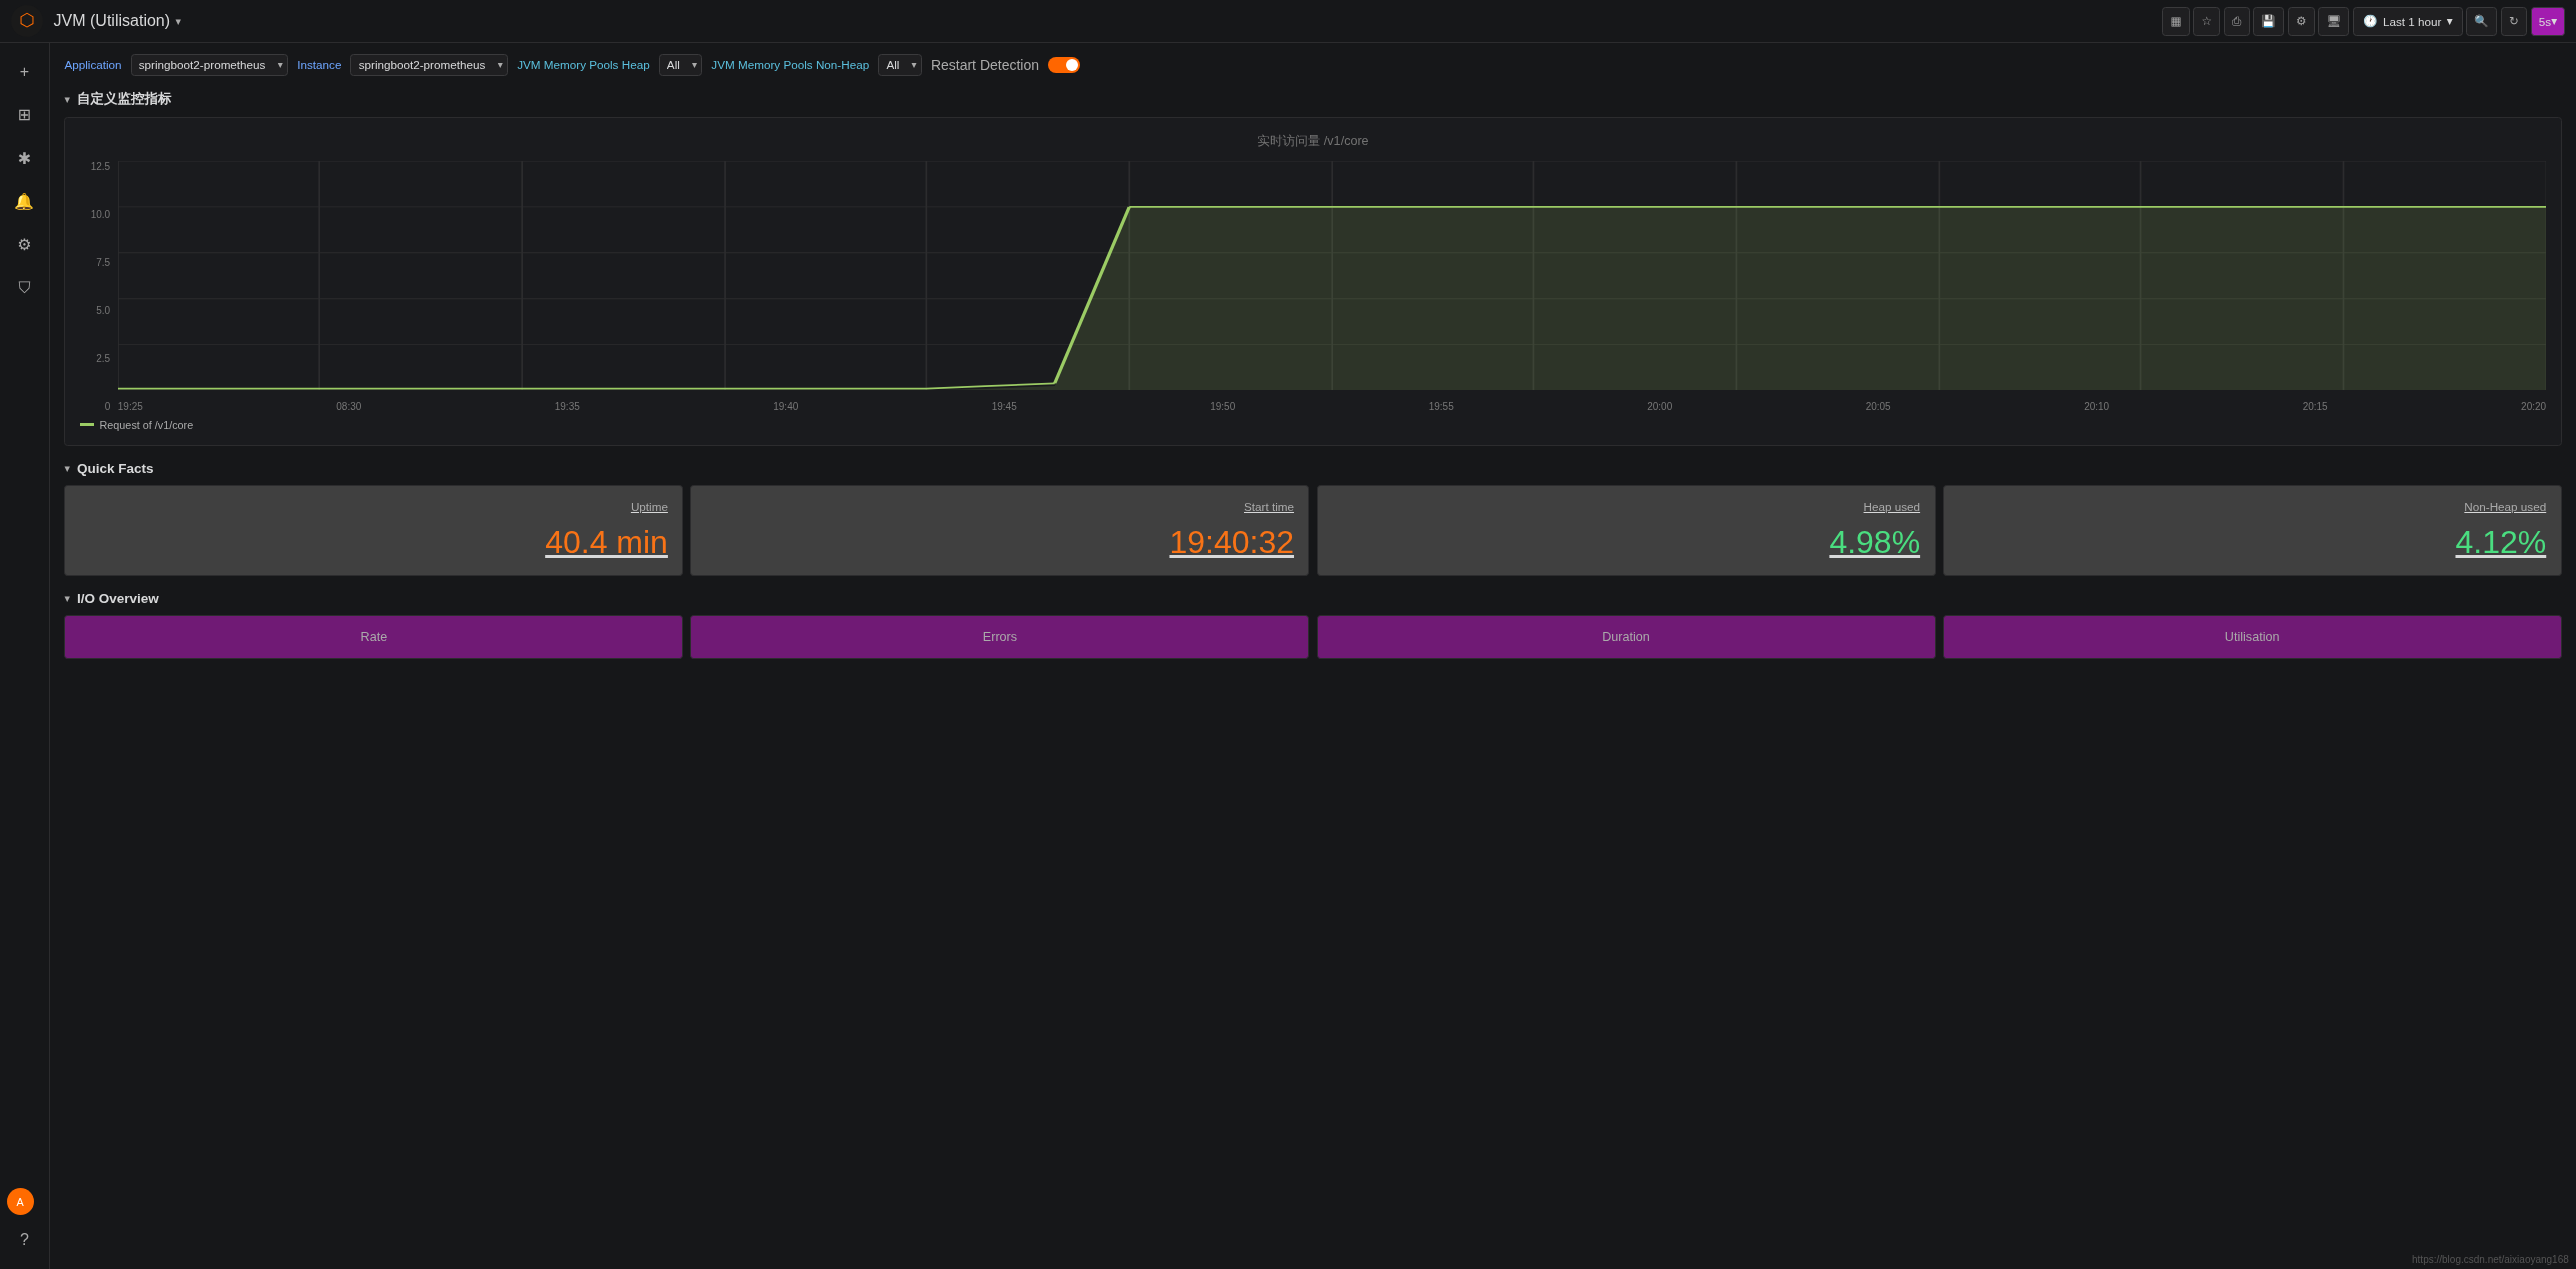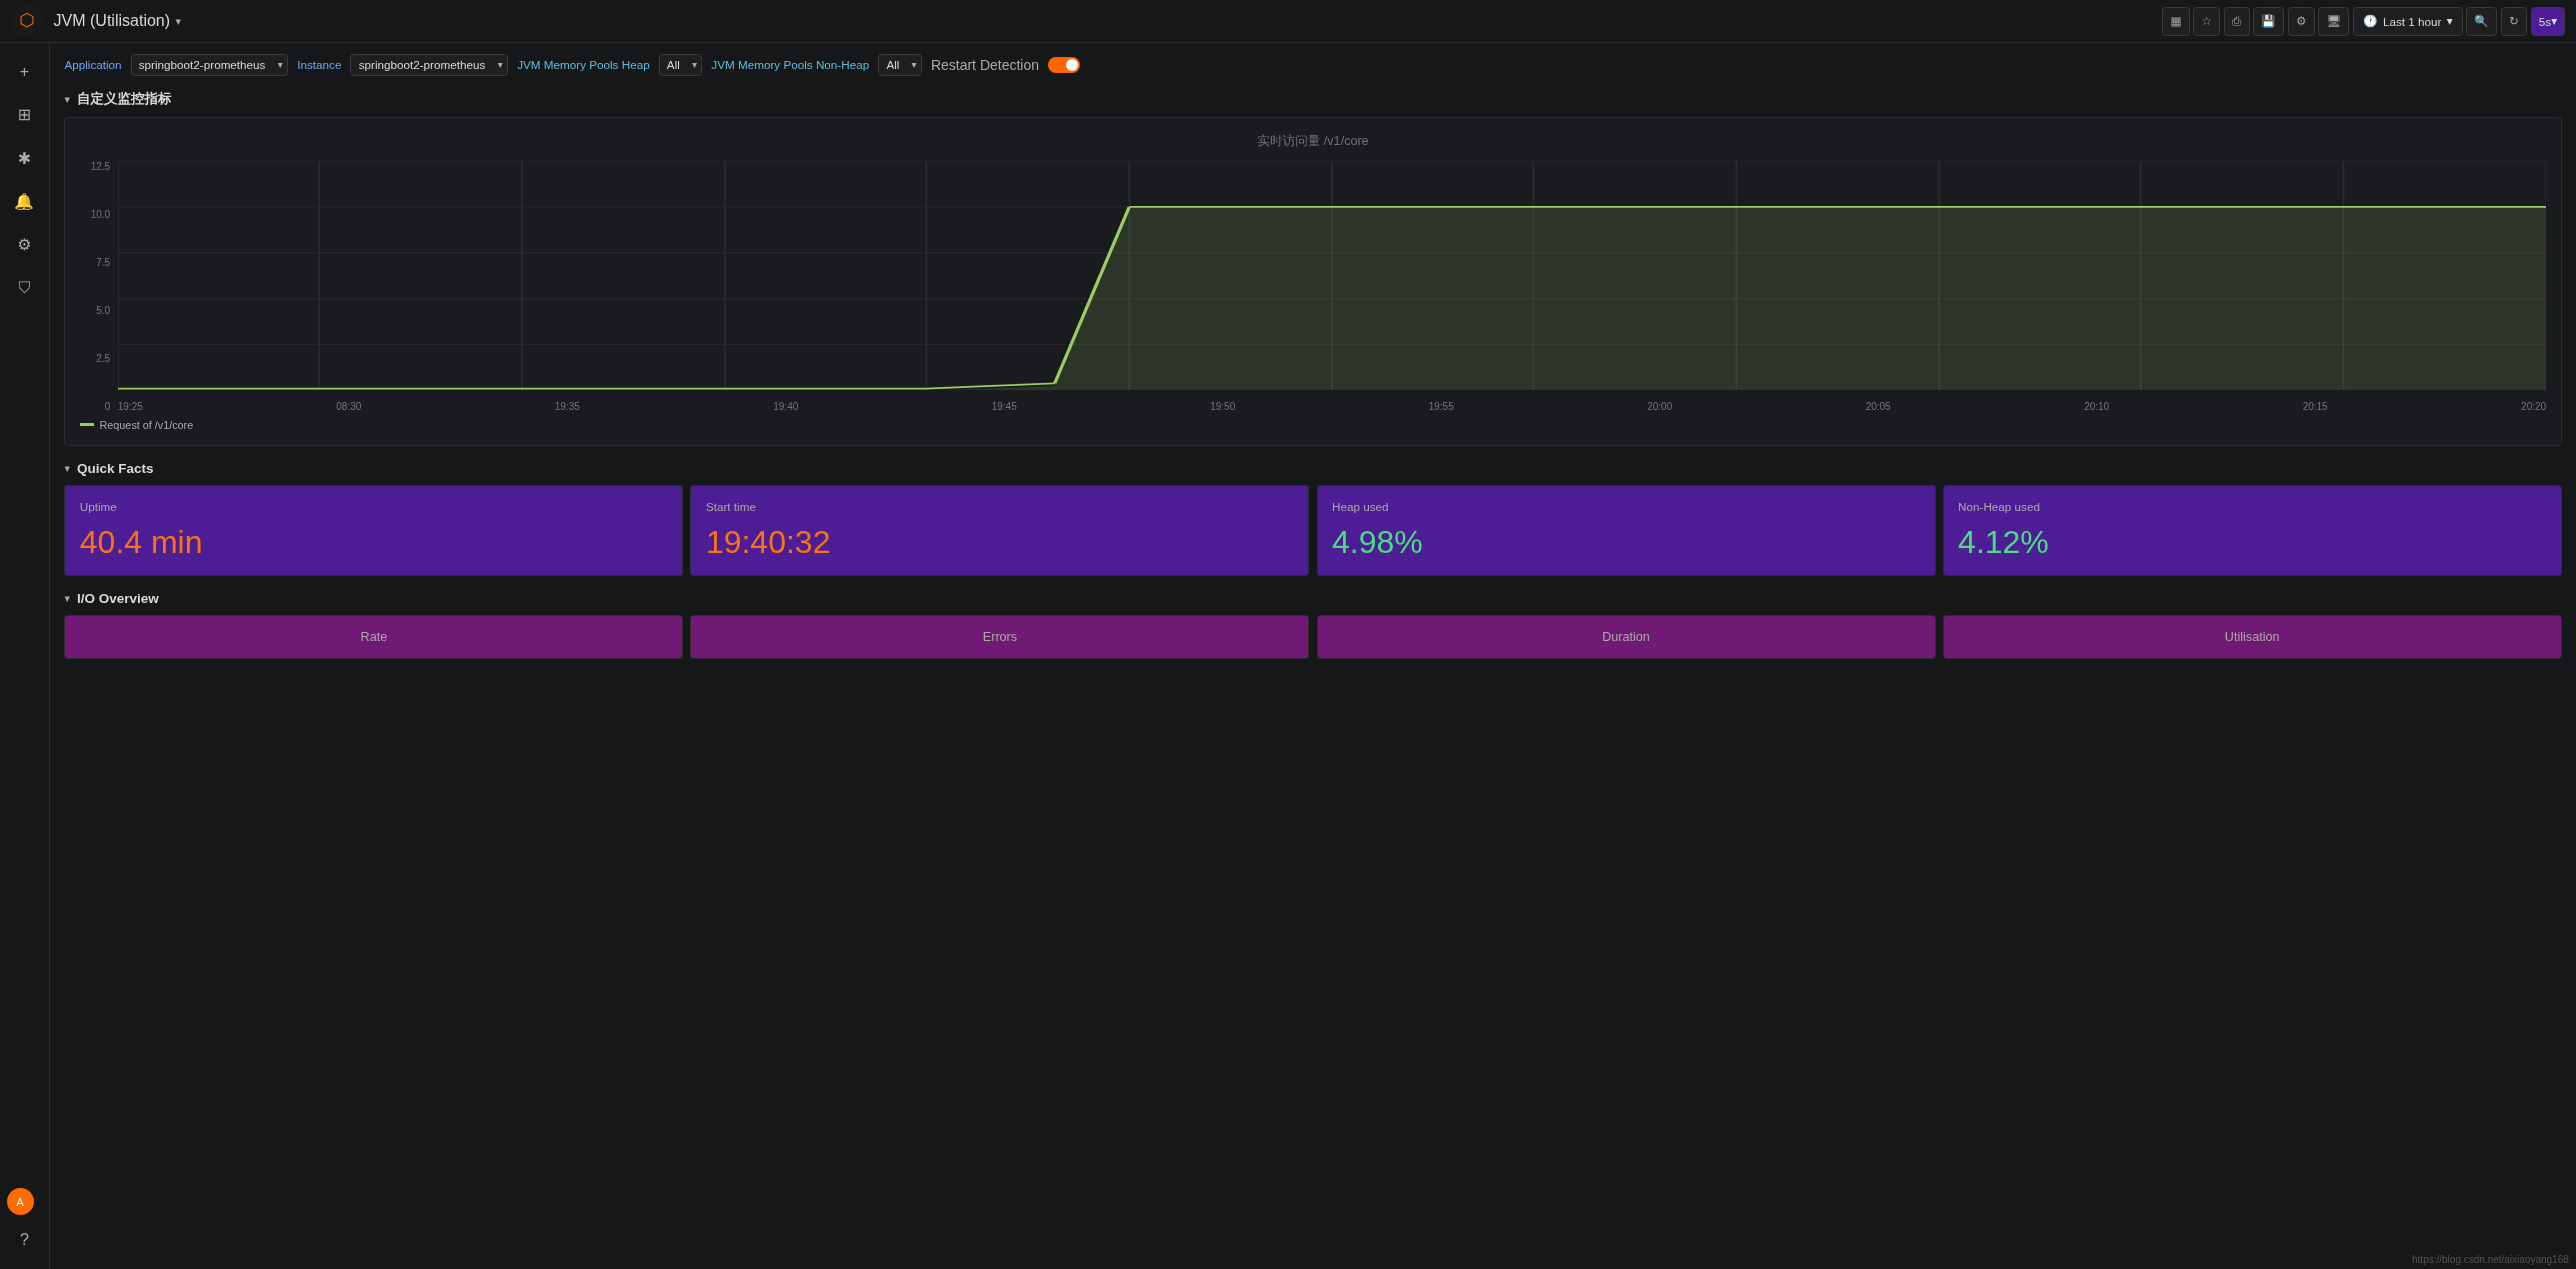--- a/index.html
+++ b/index.html
@@ -64,21 +64,21 @@
       color: #d8d9da;
       padding: 3.6px 9px;
       cursor: pointer;
       font-size: 11.7px;
       display: flex;
       align-items: center;
       gap: 5.4px;
       height: 29px;
     }
     .refresh-btn {
-      background: #4c1d95;
+      background: #a21caf;
       border: 0.9px solid #3a3a3c;
       border-radius: 3.6px;
       color: #d8d9da;
       padding: 3.6px 7.2px;
       cursor: pointer;
       font-size: 11.7px;
       height: 29px;
       display: flex;
       align-items: center;
     }
@@ -243,25 +243,26 @@
     }
 
     
     .quick-facts-grid {
       display: grid;
       grid-template-columns: repeat(4, 1fr);
       gap: 7.2px;
       margin-bottom: 14.4px;
     }
     .fact-card {
-      background: #4c1d95;
+      background: #404040;
       border: 0.9px solid #2c2c2e;
       border-radius: 3.6px;
       padding: 14.4px;
-      text-align: left;
+      text-align: right;
+      text-decoration: underline;
     }
     .fact-label {
       font-size: 11.7px;
       color: #aaa;
       margin-bottom: 10.8px;
     }
     .fact-value {
       font-size: 32px;
       font-weight: 300;
     }

